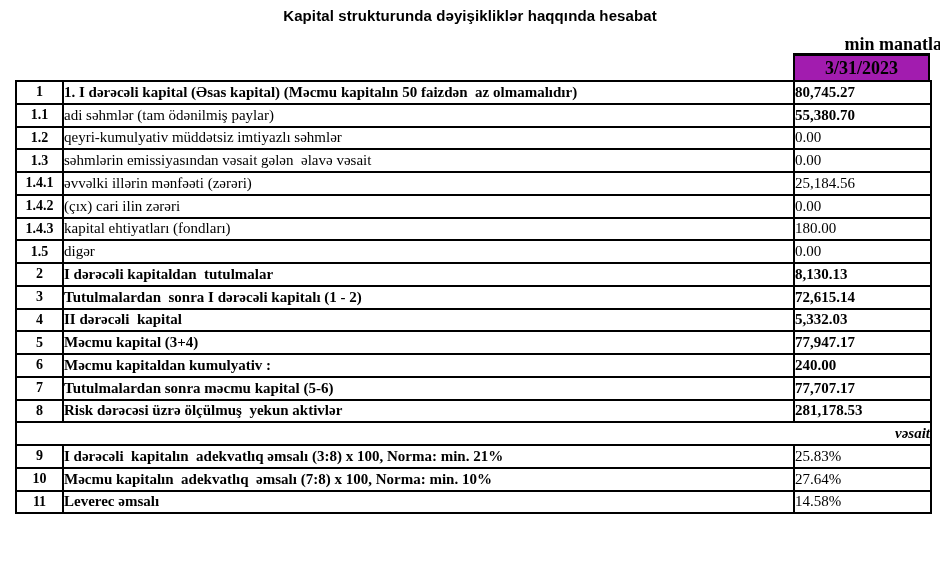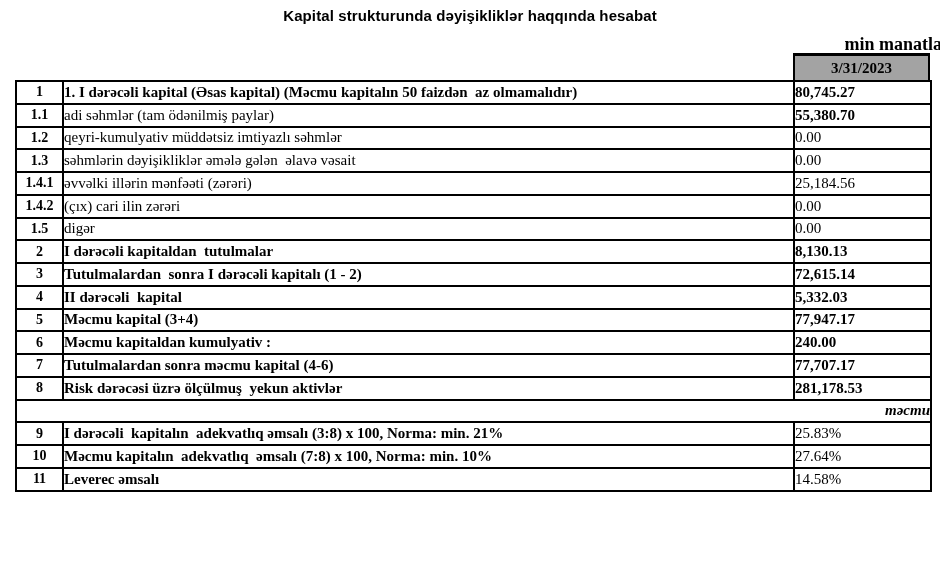--- a/index.html
+++ b/index.html
@@ -35,29 +35,29 @@
     font-weight: bold;
     font-size: 18px;
   }
   .date-cell {
     position: absolute;
     left: 793px;
     top: 53px;
     width: 137px;
     height: 27px;
     box-sizing: border-box;
-    background: #a3a3a3;
+    background: #a21caf;
     border-top: 3px solid #000;
     border-left: 2px solid #000;
     border-right: 2px solid #000;
     display: flex;
     align-items: center;
     justify-content: center;
     font-weight: bold;
-    font-size: 15px;
+    font-size: 18px;
   }
   table.capital-table {
     position: absolute;
     left: 15px;
     top: 80px;
     width: 915px;
     border-collapse: collapse;
     table-layout: fixed;
     border: 2px solid #000;
     font-size: 15px;
@@ -121,34 +121,39 @@
           <td class="label-cell">adi səhmlər (tam ödənilmiş paylar)</td>
           <td class="value-cell b">55,380.70</td>
         </tr>
         <tr>
           <td class="no-cell">1.2</td>
           <td class="label-cell">qeyri-kumulyativ müddətsiz imtiyazlı səhmlər</td>
           <td class="value-cell">0.00</td>
         </tr>
         <tr>
           <td class="no-cell">1.3</td>
-          <td class="label-cell">səhmlərin dəyişikliklər əmələ gələn  əlavə vəsait</td>
+          <td class="label-cell">səhmlərin emissiyasından vəsait gələn  əlavə vəsait</td>
           <td class="value-cell">0.00</td>
         </tr>
         <tr>
           <td class="no-cell">1.4.1</td>
           <td class="label-cell">əvvəlki illərin mənfəəti (zərəri)</td>
           <td class="value-cell">25,184.56</td>
         </tr>
         <tr>
           <td class="no-cell">1.4.2</td>
           <td class="label-cell">(çıx) cari ilin zərəri</td>
           <td class="value-cell">0.00</td>
         </tr>
         <tr>
+          <td class="no-cell">1.4.3</td>
+          <td class="label-cell">kapital ehtiyatları (fondları)</td>
+          <td class="value-cell">180.00</td>
+        </tr>
+        <tr>
           <td class="no-cell">1.5</td>
           <td class="label-cell">digər</td>
           <td class="value-cell">0.00</td>
         </tr>
         <tr>
           <td class="no-cell">2</td>
           <td class="label-cell b">I dərəcəli kapitaldan  tutulmalar</td>
           <td class="value-cell b">8,130.13</td>
         </tr>
         <tr>
@@ -166,30 +171,30 @@
           <td class="label-cell b">Məcmu kapital (3+4)</td>
           <td class="value-cell b">77,947.17</td>
         </tr>
         <tr>
           <td class="no-cell">6</td>
           <td class="label-cell b">Məcmu kapitaldan kumulyativ :</td>
           <td class="value-cell b">240.00</td>
         </tr>
         <tr>
           <td class="no-cell">7</td>
-          <td class="label-cell b">Tutulmalardan sonra məcmu kapital (4-6)</td>
+          <td class="label-cell b">Tutulmalardan sonra məcmu kapital (5-6)</td>
           <td class="value-cell b">77,707.17</td>
         </tr>
         <tr>
           <td class="no-cell">8</td>
           <td class="label-cell b">Risk dərəcəsi üzrə ölçülmuş  yekun aktivlər</td>
           <td class="value-cell b">281,178.53</td>
         </tr>
         <tr>
-          <td colspan="3" class="sep-cell">məcmu</td>
+          <td colspan="3" class="sep-cell">vəsait</td>
         </tr>
         <tr>
           <td class="no-cell">9</td>
           <td class="label-cell b">I dərəcəli  kapitalın  adekvatlıq əmsalı (3:8) x 100, Norma: min. 21%</td>
           <td class="value-cell">25.83%</td>
         </tr>
         <tr>
           <td class="no-cell">10</td>
           <td class="label-cell b">Məcmu kapitalın  adekvatlıq  əmsalı (7:8) x 100, Norma: min. 10%</td>
           <td class="value-cell">27.64%</td>

